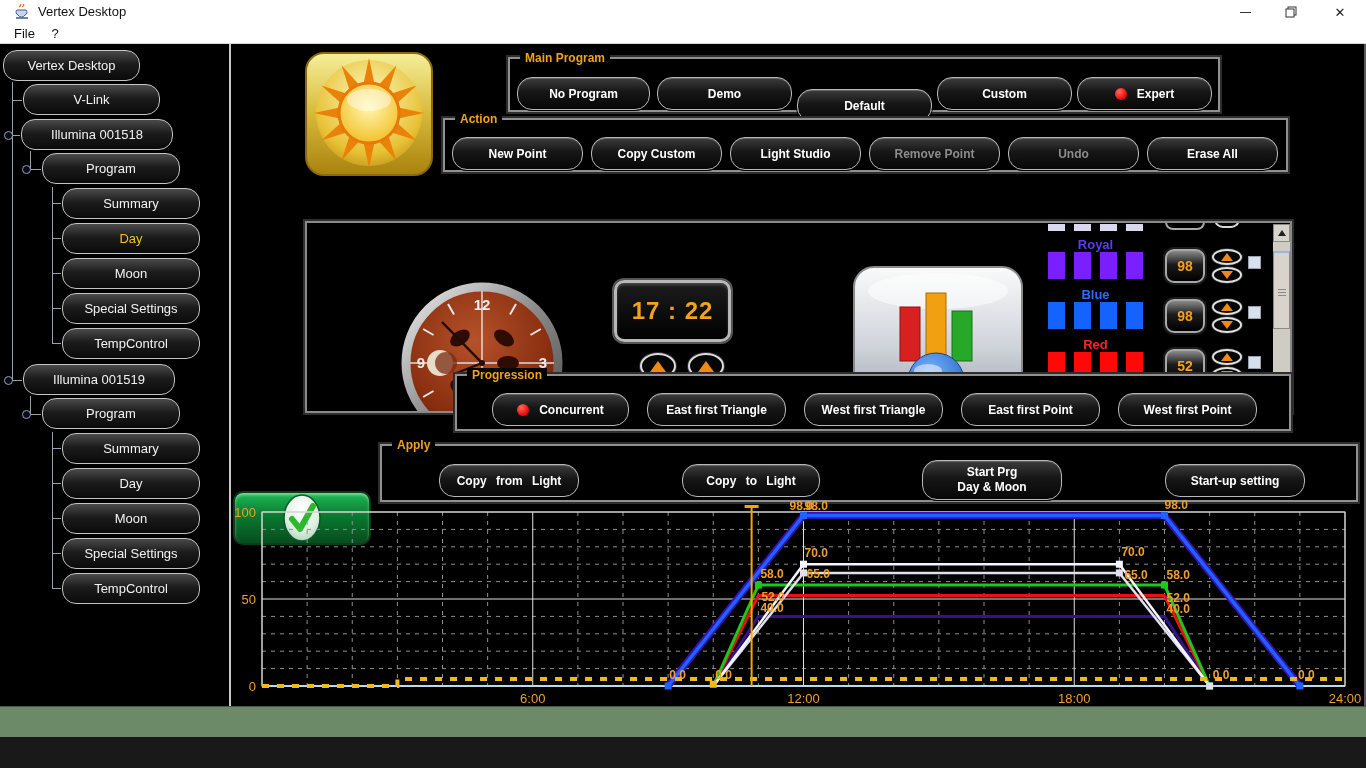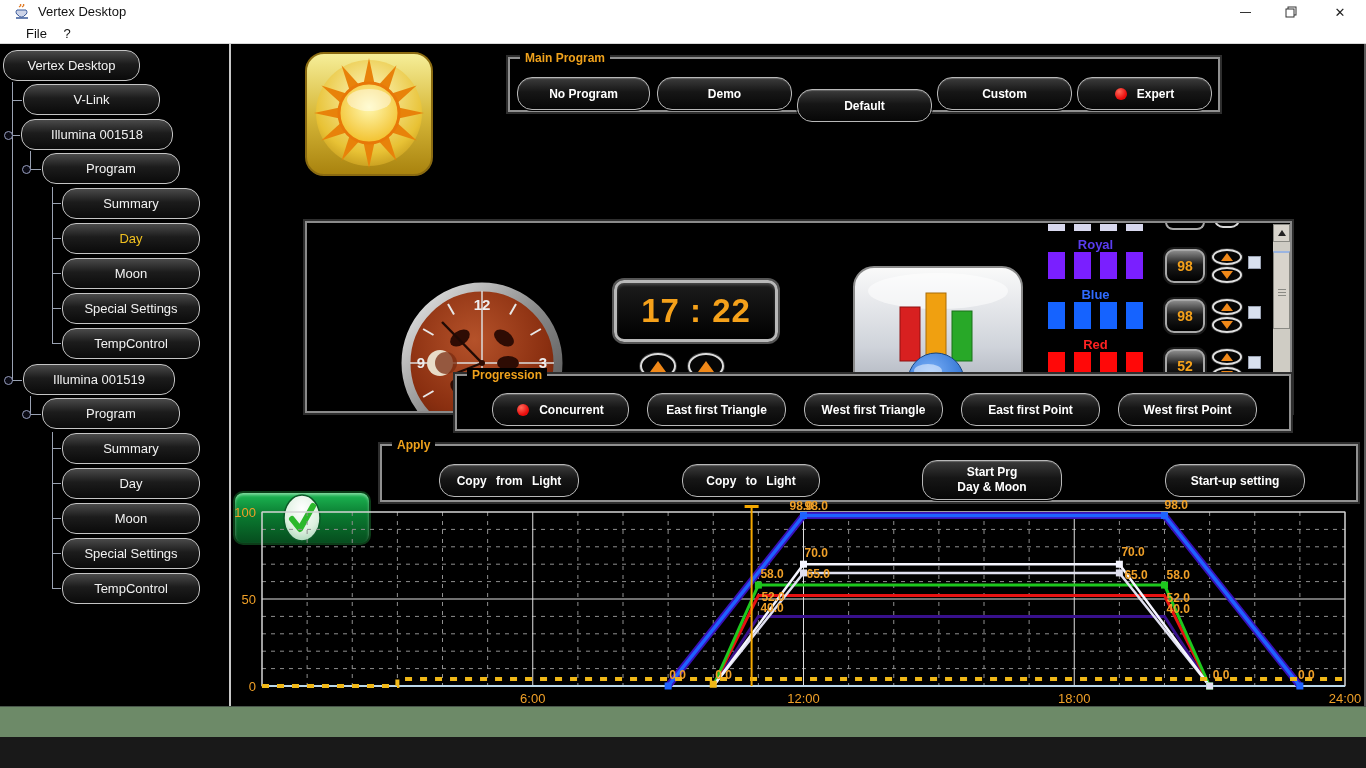--- a/index.html
+++ b/index.html
@@ -23,21 +23,21 @@
   
   .group{position:absolute;border:2px solid #909090;background:#000;box-shadow:0 0 0 2px #2e2e2e}
   .group-label{position:absolute;top:-8px;left:10px;background:#000;padding:0 5px;color:#f0a21c;font-size:12px;font-weight:bold;line-height:14px}
   
   .btn{position:absolute;height:33px;background:linear-gradient(#3c3c3c,#161616 45%,#070707);border:1px solid #b8b8b8;border-radius:15px;color:#fff;font-size:12px;font-weight:bold;display:flex;align-items:center;justify-content:center;box-shadow:0 0 0 1px #000,inset 0 1px 1px rgba(255,255,255,.22);text-align:center}
   .btn.disabled{color:#8c8c8c}
   .led{width:12px;height:12px;border-radius:50%;background:radial-gradient(circle at 35% 30%,#ff6a5a,#e80b0b 65%);margin-right:10px;flex:0 0 auto}
   .wspace{word-spacing:6px}
   
   #midpanel{left:305px;top:177px;width:987px;height:192px;border:2px solid #8a8a8a;background:#000;overflow:hidden;box-shadow:0 0 0 2px #2e2e2e}
-  .timebox{left:307px;top:57px;width:164px;height:62px;background:linear-gradient(#1c1c1c,#000);border:3px solid #b8b8b8;border-radius:10px;box-shadow:0 0 0 2px #555,inset 0 2px 3px rgba(255,255,255,.2);display:flex;align-items:center;justify-content:center;color:#f5a11a;font-size:33px;font-weight:bold;letter-spacing:1px}
+  .timebox{left:307px;top:57px;width:117px;height:62px;background:linear-gradient(#1c1c1c,#000);border:3px solid #b8b8b8;border-radius:10px;box-shadow:0 0 0 2px #555,inset 0 2px 3px rgba(255,255,255,.2);display:flex;align-items:center;justify-content:center;color:#f5a11a;font-size:24px;font-weight:bold;letter-spacing:1px}
   .oval{position:absolute;width:36px;height:26px;border:2px solid #dcdcdc;border-radius:50%;background:#050505;display:flex;align-items:center;justify-content:center;box-shadow:0 0 0 1px #333}
   .tri-up{width:0;height:0;border-left:8px solid transparent;border-right:8px solid transparent;border-bottom:11px solid #f08818}
   .tri-dn{width:0;height:0;border-left:8px solid transparent;border-right:8px solid transparent;border-top:11px solid #f08818}
   .hm-label{position:absolute;color:#f08818;font-size:15px;font-weight:bold}
   
   .ch-label{position:absolute;width:95px;text-align:center;font-size:13px;font-weight:bold}
   .sw{position:absolute;width:17px;height:27px}
   .valbox{position:absolute;width:40px;height:34px;border:2px solid #a8a8a8;border-radius:9px;background:linear-gradient(#8a8a8a,#1c1c1c 45%,#000);color:#f5a11a;font-size:14px;font-weight:bold;display:flex;align-items:center;justify-content:center;box-shadow:0 0 0 2px #1a1a1a}
   .valbox.clip{align-items:flex-start;padding-top:2px}
   .spin{position:absolute;width:30px;height:16px;border:2px solid #e0e0e0;border-radius:50%;background:#050505;display:flex;align-items:center;justify-content:center;box-shadow:0 0 0 1px #2a2a2a}
@@ -77,21 +77,21 @@
     <div class="abs winbtn" style="left:1268px">
       <svg width="12" height="12" viewBox="0 0 12 12">
           <rect x="3" y="1" width="8" height="8" fill="#fff" stroke="#333"></rect>
           <rect x="1" y="3" width="8" height="8" fill="#fff" stroke="#333"></rect>
         </svg>
     </div>
     <div class="abs winbtn" style="left:1314px;width:52px">✕</div>
   </div>
 
   <div class="abs" id="menubar">
-    <span class="menu-item" style="margin-left:20px">File</span>
+    <span class="menu-item" style="margin-left:8px">File</span>
     <span class="menu-item">?</span>
   </div>
 
   <div class="abs" id="apparea">
 
     <div class="abs divider" style="left:229px;top:0;width:2px;height:662px"></div>
     <div class="abs" style="left:1364px;top:0;width:2px;height:662px;background:#5a5a5a"></div>
 
     <div class="cline" style="left:12px;top:38px;width:1px;height:298px"></div>
     <div class="cline" style="left:12px;top:56px;width:11px;height:1px"></div>
@@ -177,20 +177,29 @@
       <div class="btn" style="left:7px;top:18px;width:133px">No Program</div>
       <div class="btn" style="left:147px;top:18px;width:135px">Demo</div>
       <div class="btn" style="left:287px;top:30px;width:135px">Default</div>
       <div class="btn" style="left:427px;top:18px;width:135px">Custom</div>
       <div class="btn" style="left:567px;top:18px;width:135px">
         <span class="led"></span>
         <span>Expert</span>
       </div>
     </div>
 
+    <div class="group" style="left:443px;top:74px;width:845px;height:54px">
+      <span class="group-label">Action</span>
+      <div class="btn" style="left:7px;top:17px;width:131px">New Point</div>
+      <div class="btn" style="left:146px;top:17px;width:131px">Copy Custom</div>
+      <div class="btn" style="left:285px;top:17px;width:131px">Light Studio</div>
+      <div class="btn disabled" style="left:424px;top:17px;width:131px">Remove Point</div>
+      <div class="btn disabled" style="left:563px;top:17px;width:131px">Undo</div>
+      <div class="btn" style="left:702px;top:17px;width:131px">Erase All</div>
+    </div>
 
     <div class="abs" id="midpanel">
 
       <svg class="abs" style="left:93px;top:55px" width="164" height="170" viewBox="0 0 164 170">
         <defs>
           <linearGradient id="rimg" x1="0" y1="0" x2="1" y2="1">
             <stop offset="0" stop-color="#ececec"></stop>
               <stop offset=".5" stop-color="#8a8a8a"></stop>
               <stop offset="1" stop-color="#4a4a4a"></stop>
           </linearGradient>

